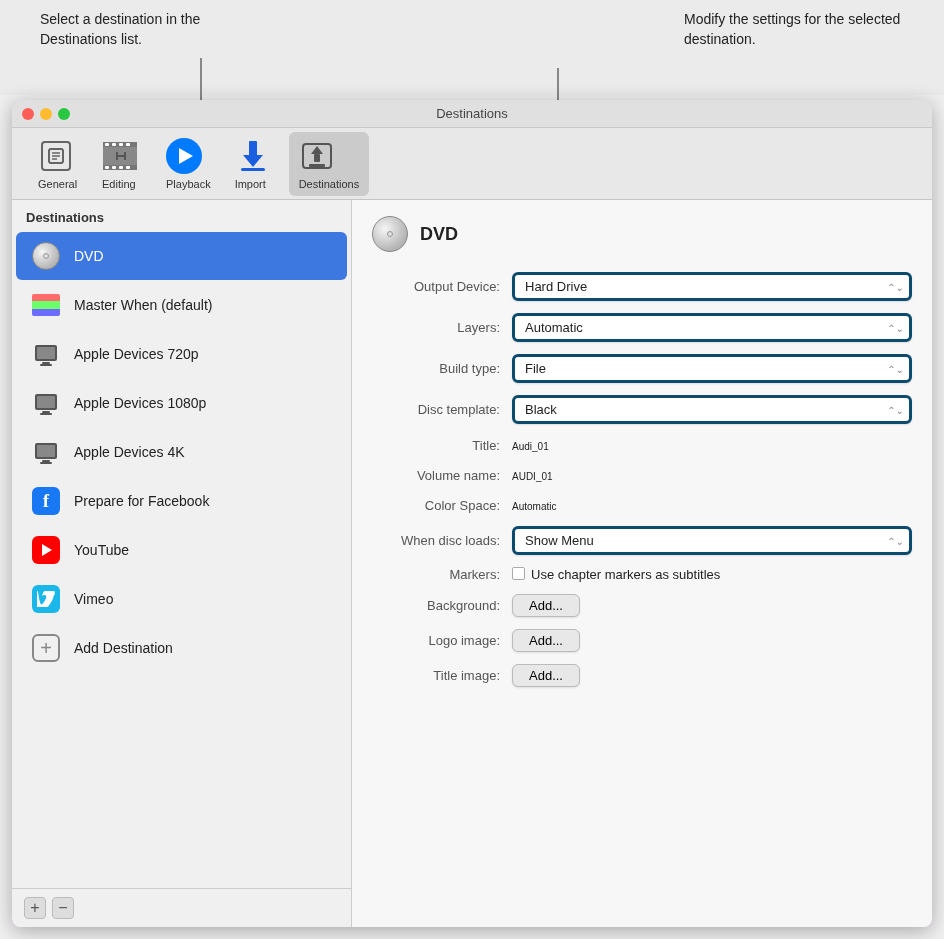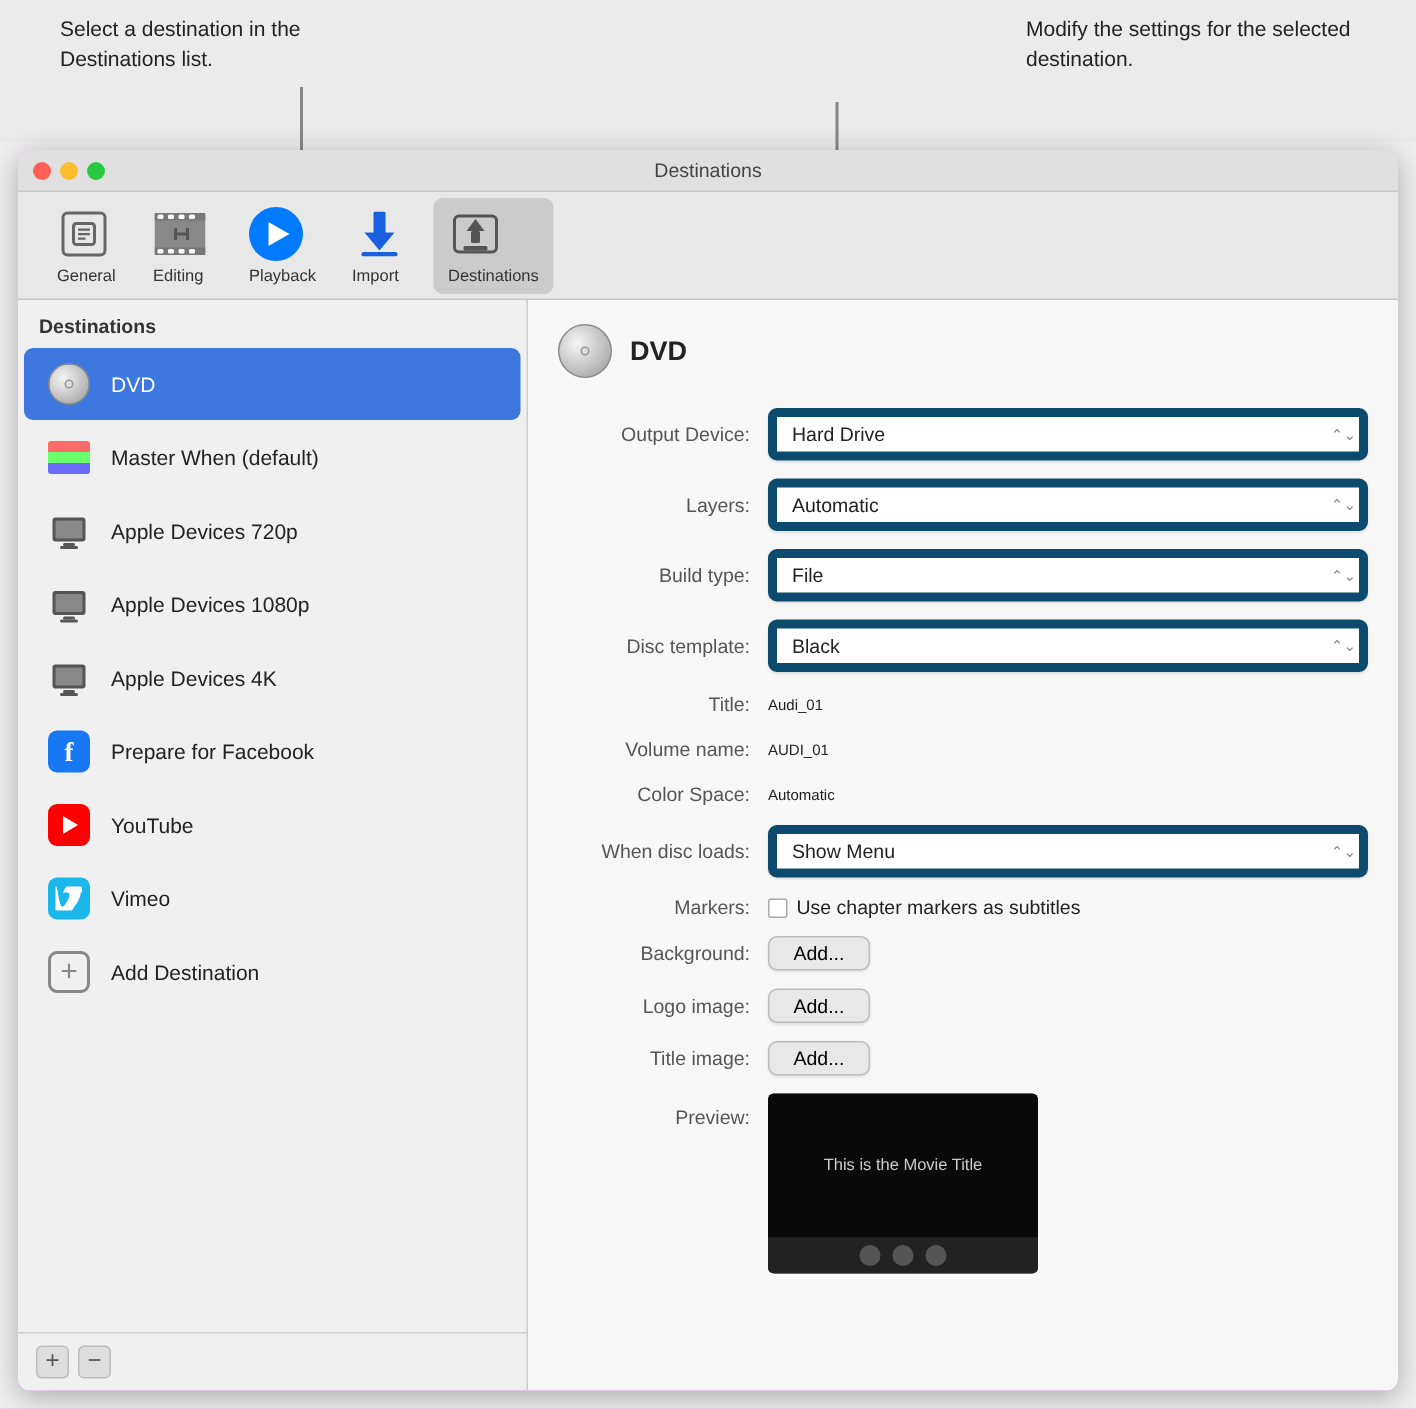--- a/index.html
+++ b/index.html
@@ -366,21 +366,21 @@
       position: relative;
       display: inline-block;
       width: 100%;
     }
     .mac-select {
       width: 100%;
       padding: 4px 28px 4px 10px;
       font-size: 13px;
       color: #222;
       background: white;
-      border: 6px solid #0c4a6e;
+      border: 3px solid #0c4a6e;
       border-radius: 6px;
       appearance: none;
       cursor: pointer;
       box-shadow: 0 1px 2px rgba(0,0,0,0.1);
     }
     .select-arrow {
       position: absolute;
       right: 8px;
       top: 50%;
       transform: translateY(-50%);
@@ -391,21 +391,21 @@
 
     
     .form-value {
       font-size: 10px;
       color: #222;
     }
 
     
     .checkbox-row {
       display: flex;
-      align-items: flex-end;
+      align-items: flex-start;
       gap: 6px;
     }
     .mac-checkbox {
       width: 13px;
       height: 13px;
       border: 1px solid #aaa;
       border-radius: 2px;
       background: white;
       flex-shrink: 0;
     }
@@ -785,31 +785,16 @@
         </div>
       </div>
 
       <div class="form-row">
         <div class="form-label">Title image:</div>
         <div class="form-control">
           <button class="mac-btn">Add...</button>
         </div>
       </div>
 
-      <div class="form-row" style="align-items: flex-start; margin-top: 8px;">
-        <div class="form-label" style="padding-top: 8px;">Preview:</div>
-        <div class="form-control">
-          <div class="preview-box">
-            <div class="preview-content">
-              <span class="preview-text">This is the Movie Title</span>
-            </div>
-            <div class="preview-controls">
-              <div class="preview-btn"></div>
-              <div class="preview-btn"></div>
-              <div class="preview-btn"></div>
-            </div>
-          </div>
-        </div>
-      </div>
 
     </div>
   </div>
 </div>
 
 </body></html>

